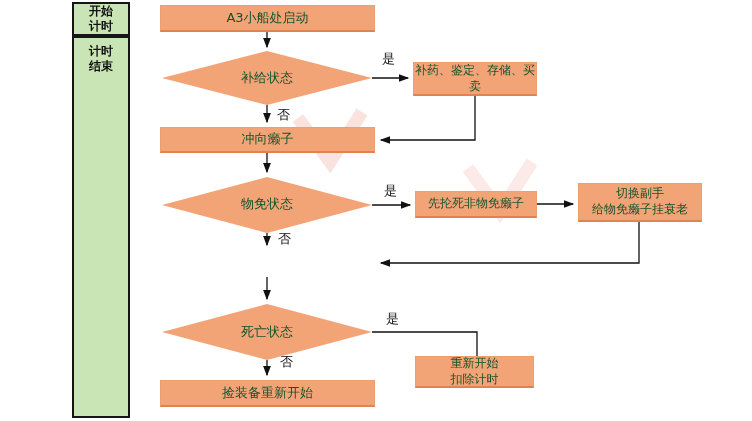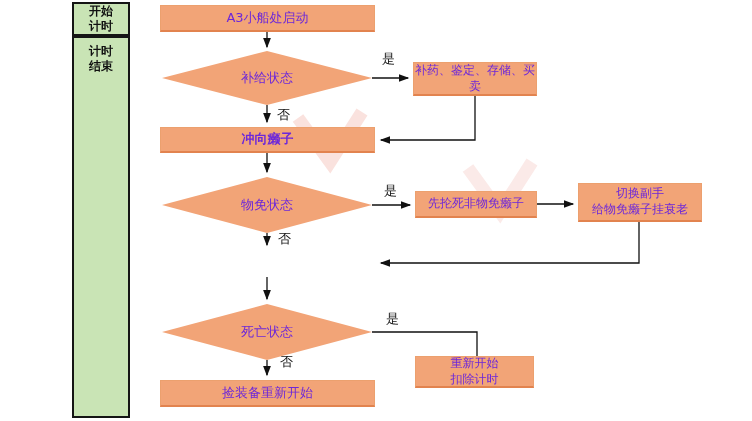--- a/index.html
+++ b/index.html
@@ -10,32 +10,32 @@
   .sidebar{position:absolute;left:72px;top:2px;width:58px;height:416px;
     background:#C9E4B5;border:2px solid #151515;box-sizing:border-box;
     display:flex;flex-direction:column;}
   .side-cell{display:flex;align-items:center;justify-content:center;text-align:center;
     font-size:12px;font-weight:bold;color:#111;white-space:pre-line;line-height:1.25;}
   .side-top{height:30px;border-bottom:2px solid #151515;}
   .side-mid{flex:1;}
   .side-bot{height:42px;border-top:2px solid #151515;}
 
   
-  .node{position:absolute;background:#F2A477;color:#6d28d9;
+  .node{position:absolute;background:#F2A477;color:#14532d;
     display:flex;align-items:center;justify-content:center;text-align:center;
     font-size:13px;line-height:1.3;white-space:pre-line;box-sizing:border-box;
     border:1px solid #ECA06E;border-bottom:2px solid #E2834F;}
   .diamond{clip-path:polygon(50% 0,100% 50%,50% 100%,0 50%);border:none;}
   .small{font-size:12px;}
 
   .n-a3{left:160px;top:5px;width:215px;height:27px;}
   .n-d1{left:162px;top:51px;width:210px;height:54px;}
   .n-supply{left:413px;top:62px;width:124px;height:34px;}
-  .n-rush{left:160px;top:127px;width:215px;height:26px;font-weight:bold;}
-  .n-d2{left:162px;top:177px;width:210px;height:56px;}
+  .n-rush{left:160px;top:127px;width:215px;height:26px;}
+  .n-d2{left:162px;top:177px;width:210px;height:56px;font-family:Liberation Mono, monospace;}
   .n-kill{left:415px;top:191px;width:122px;height:27px;}
   .n-switch{left:578px;top:183px;width:124px;height:39px;}
   .n-attack{left:160px;top:250px;width:215px;height:27px;}
   .n-d3{left:162px;top:304px;width:210px;height:56px;}
   .n-pickup{left:160px;top:380px;width:215px;height:27px;}
   .n-restart{left:415px;top:356px;width:119px;height:32px;}
 
   .edge-label{position:absolute;font-size:13px;color:#111;}
   .l-yes1{left:382px;top:50px;}
   .l-no1{left:277px;top:106px;}

